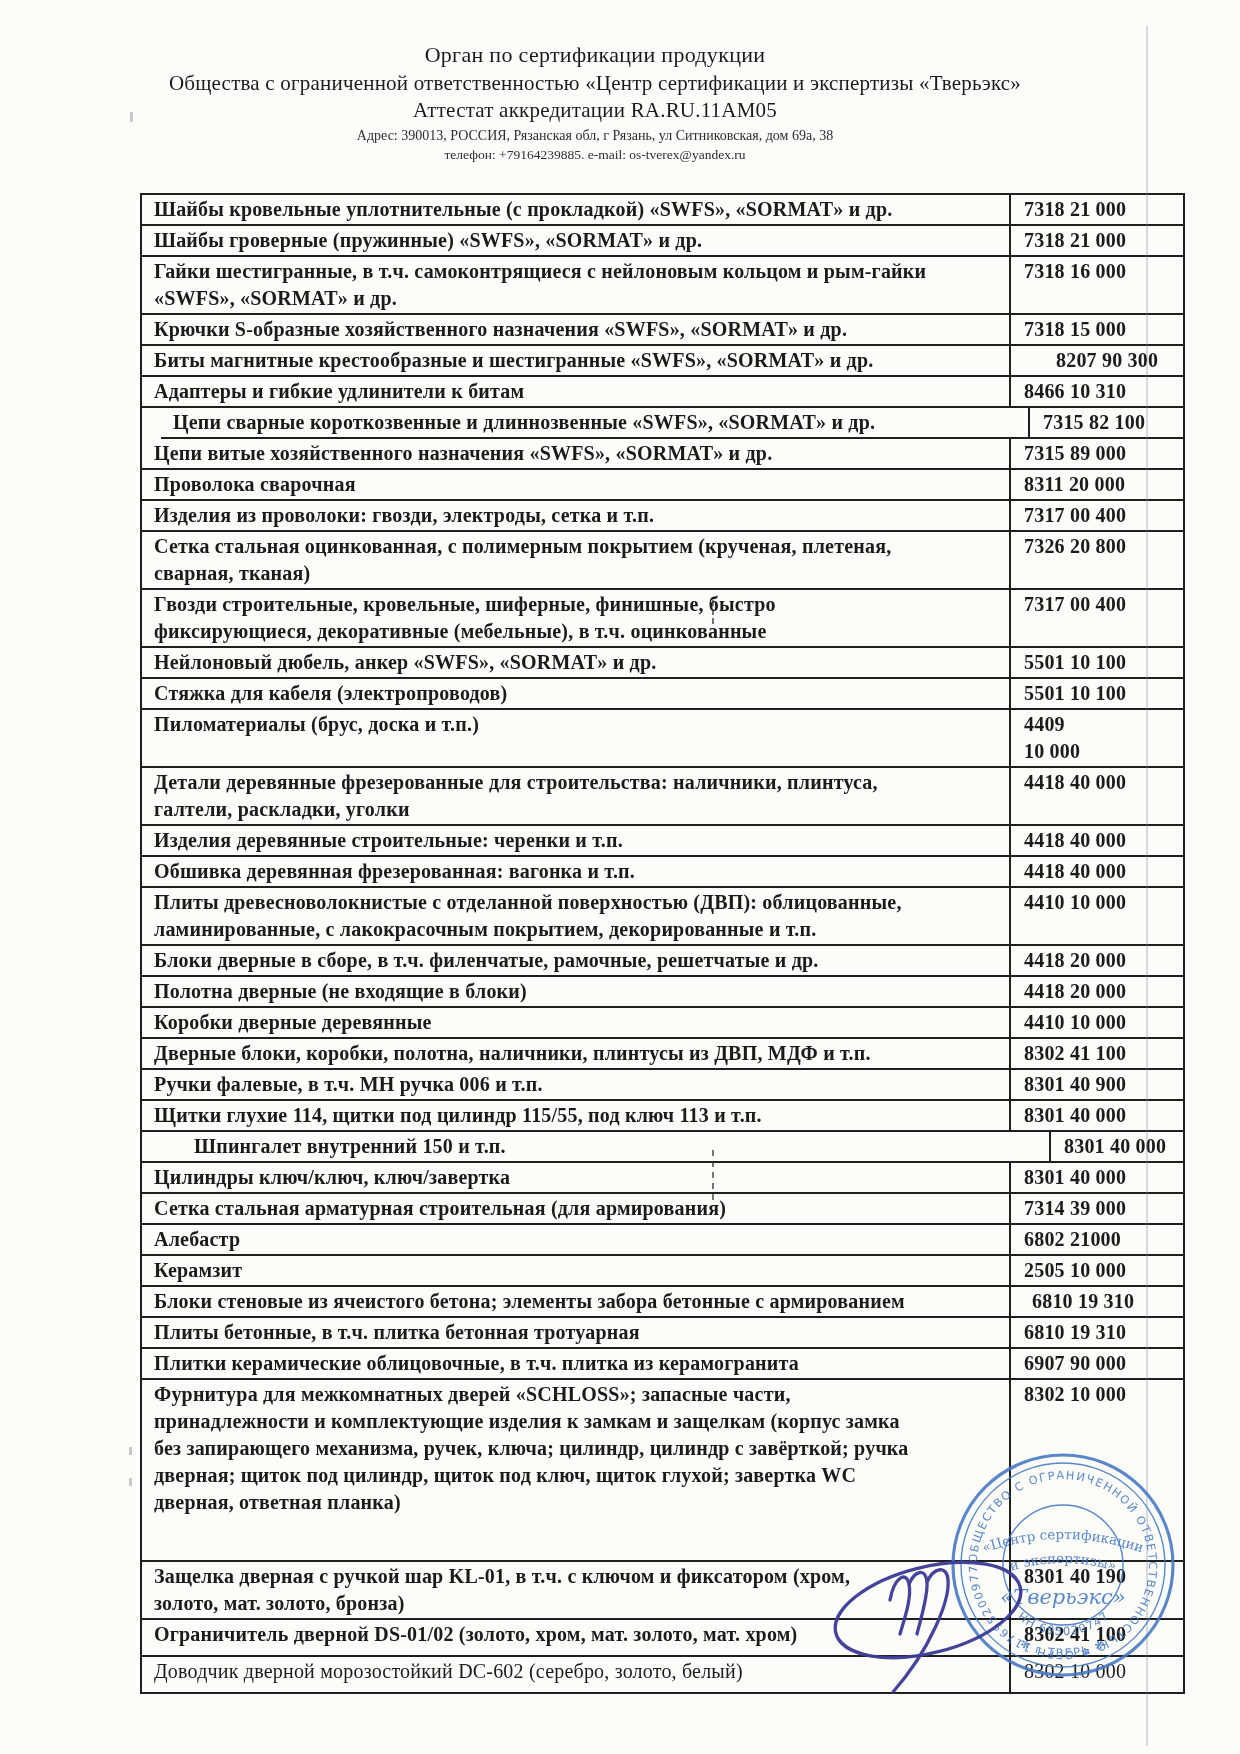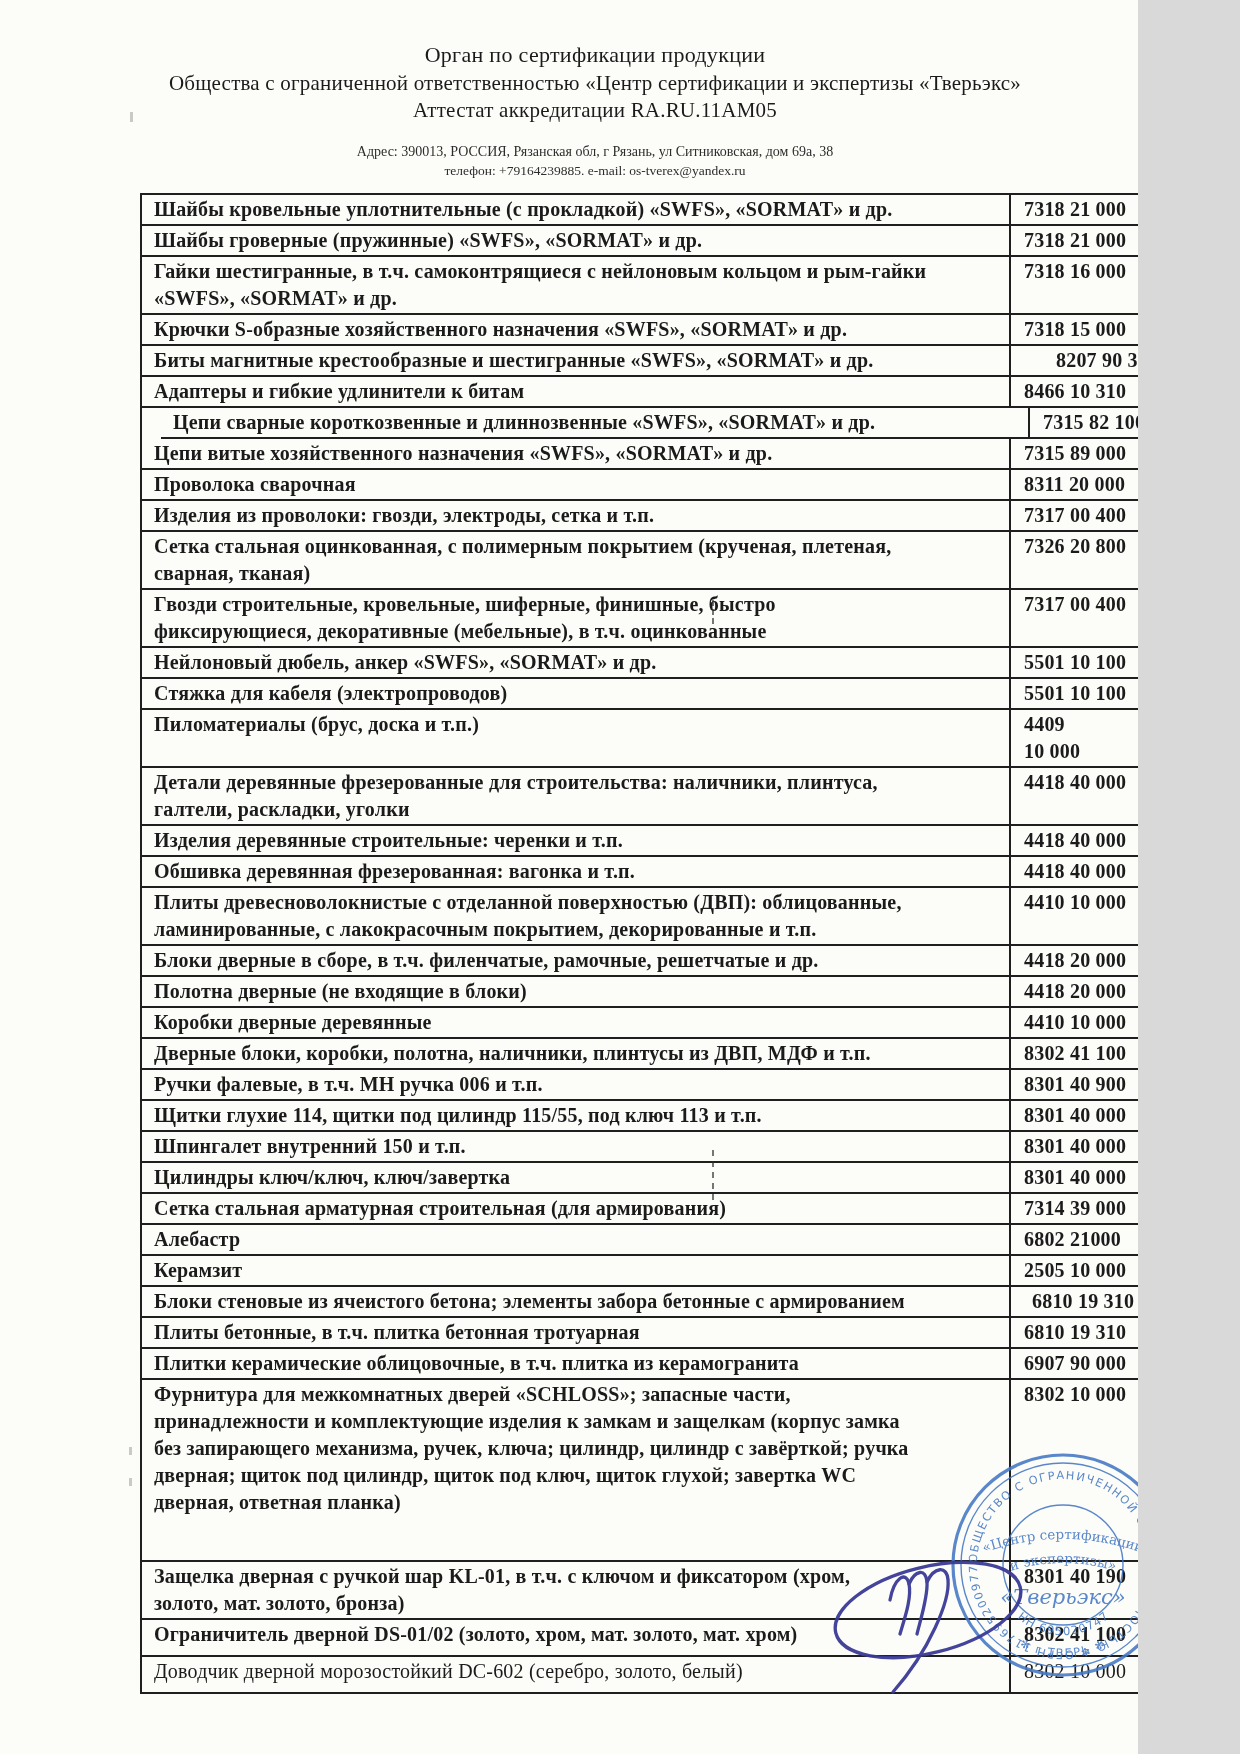--- a/index.html
+++ b/index.html
@@ -1,26 +1,26 @@
 <!DOCTYPE html>
 <html><head>
 <meta charset="utf-8">
 <style>
   html,body { margin:0; padding:0; background:#d9d9d9; }
   .page {
-    position:relative; width:1138px; height:1754px;
+    position:relative; width:1240px; height:1754px;
     background:#fcfcf9; overflow:hidden;
     font-family:"Liberation Serif", serif; color:#1b1b1b;
   }
   
   .doc-header { position:absolute; top:40px; left:0; width:1190px; text-align:center; }
   .hl1 { font-size:22px; line-height:29px; letter-spacing:0.3px; }
   .hl2 { font-size:21px; line-height:28px; letter-spacing:0.2px; }
   .hl3 { font-size:21px; line-height:27px; letter-spacing:0.2px; }
-  .hl4 { font-size:14px; line-height:20px; color:#2d2d2d; margin-top:18px; }
+  .hl4 { font-size:14px; line-height:20px; color:#2d2d2d; margin-top:2px; }
   .hl5 { font-size:13.5px; line-height:18px; color:#2d2d2d; }
   
   .cert-table {
     position:absolute; left:140px; top:193px; width:1045px;
     border:2px solid #1f1f1f; box-sizing:border-box;
     background:transparent;
   }
   .trow { display:flex; align-items:stretch; box-sizing:border-box; }
   .trow:not(:last-child) { border-bottom:2px solid #1f1f1f;font-weight:bold; }
   .cell { box-sizing:border-box; font-size:20px; line-height:27px; letter-spacing:0.2px; white-space:pre-line; }
@@ -154,21 +154,21 @@
         <div class="cell code">8302 41 100</div>
       </div>
       <div class="trow" style="min-height: 28px;">
         <div class="cell product">Ручки фалевые, в т.ч. МН ручка 006 и т.п.</div>
         <div class="cell code">8301 40 900</div>
       </div>
       <div class="trow" style="min-height: 28px;">
         <div class="cell product">Щитки глухие 114, щитки под цилиндр 115/55, под ключ 113 и т.п.</div>
         <div class="cell code">8301 40 000</div>
       </div>
-      <div class="trow" style="min-height: 28px;">
+      <div class="trow" style="min-height: 28px; padding-left: 40px;">
         <div class="cell product">Шпингалет внутренний 150 и т.п.</div>
         <div class="cell code">8301 40 000</div>
       </div>
       <div class="trow" style="min-height: 28px;">
         <div class="cell product">Цилиндры ключ/ключ, ключ/завертка</div>
         <div class="cell code">8301 40 000</div>
       </div>
       <div class="trow" style="min-height: 28px;">
         <div class="cell product">Сетка стальная арматурная строительная (для армирования)</div>
         <div class="cell code">7314 39 000</div>

